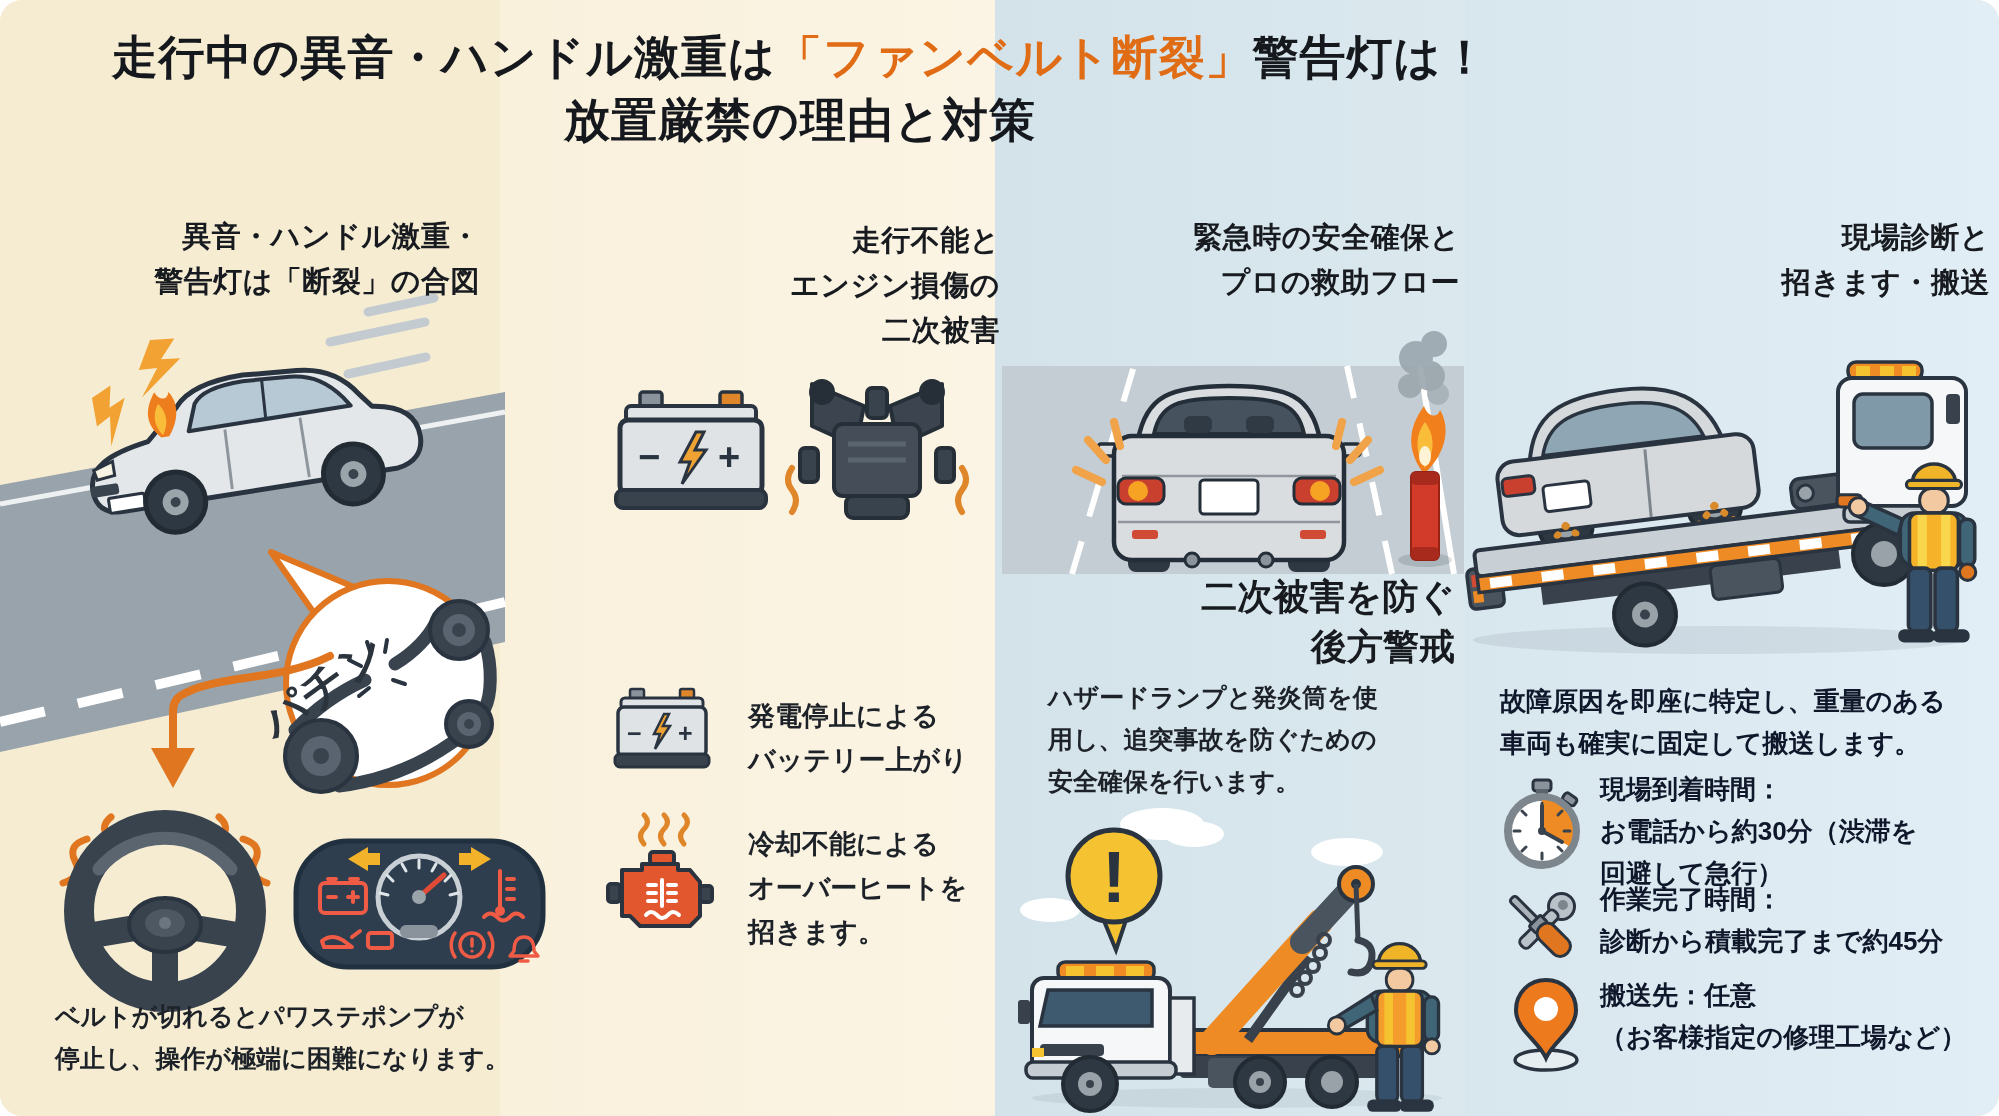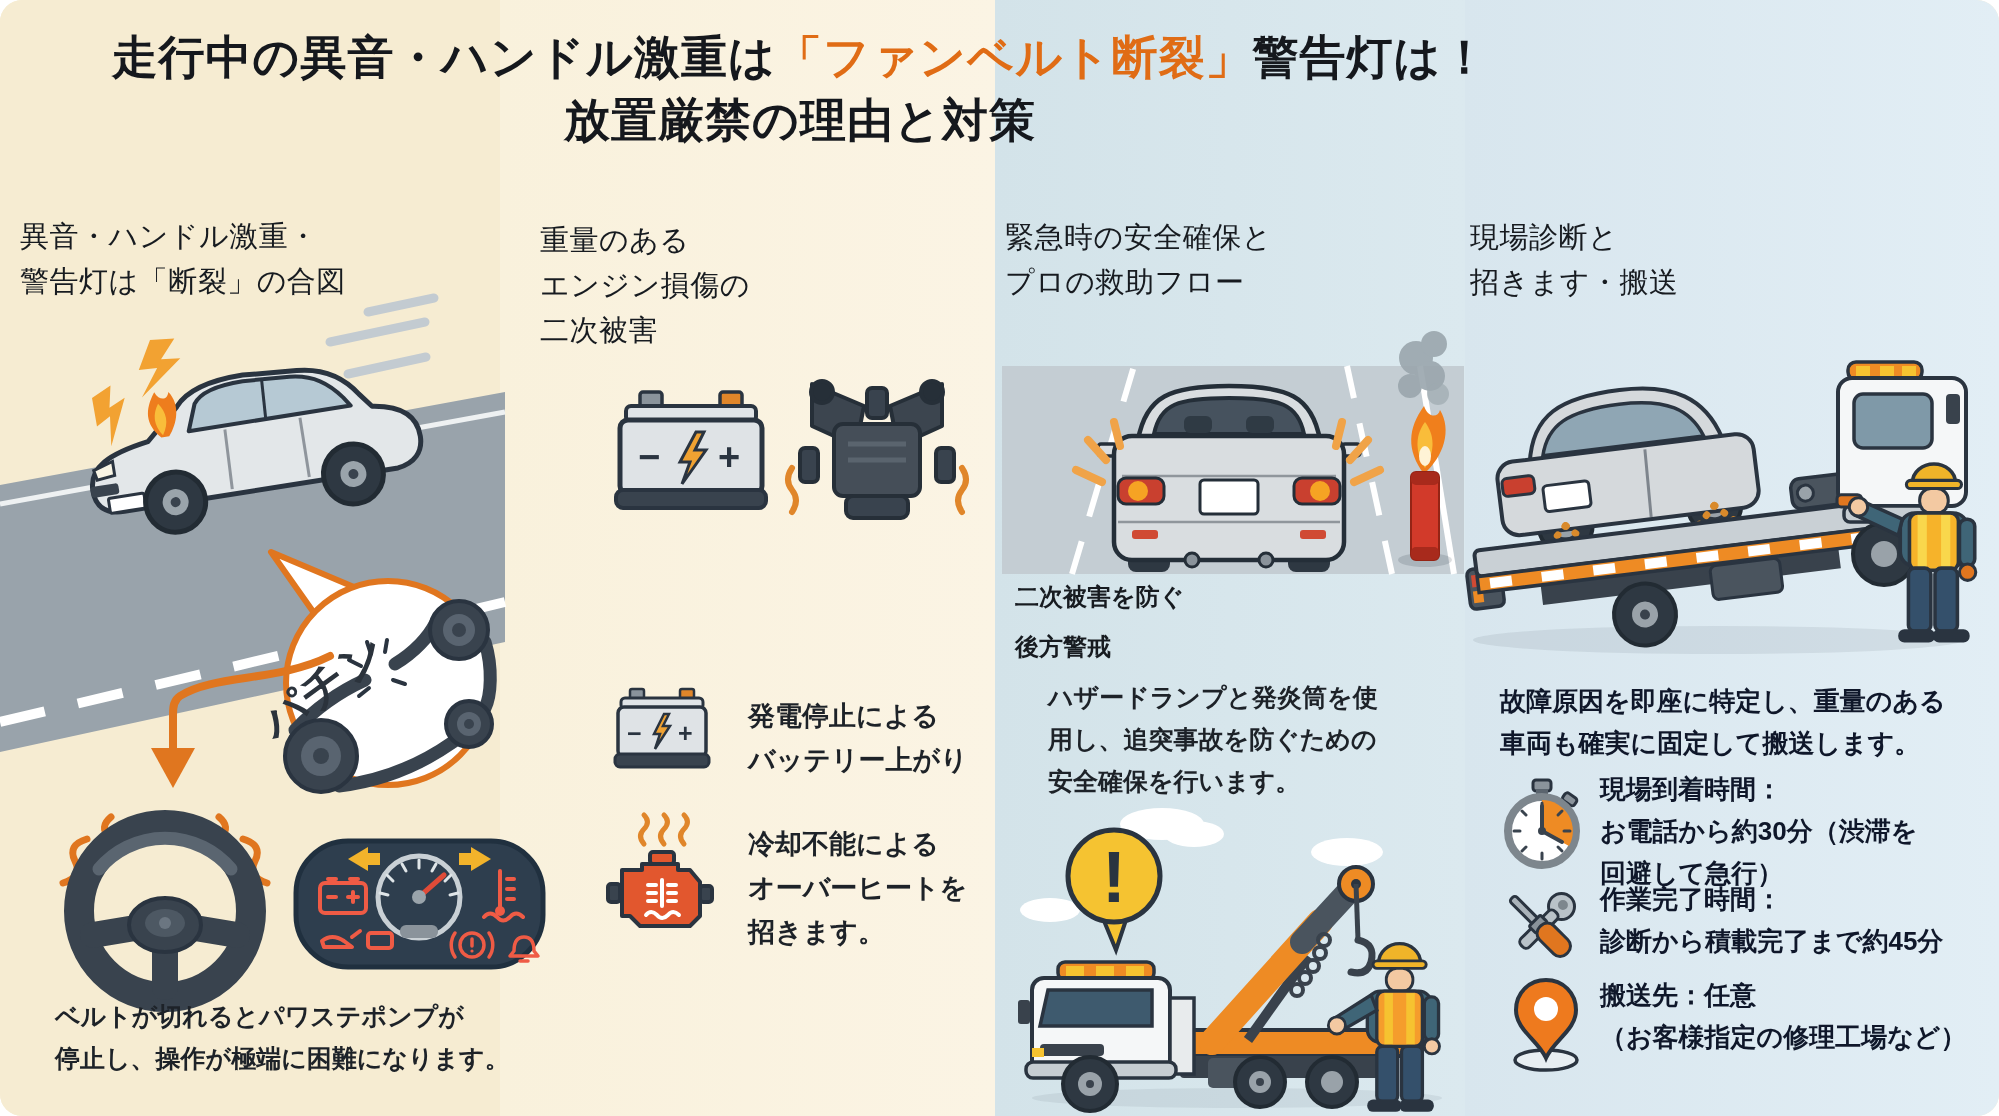--- a/index.html
+++ b/index.html
@@ -5,22 +5,22 @@
   *{margin:0;padding:0;box-sizing:border-box}
   body{background:#fff;font-family:"Liberation Sans","DejaVu Sans",sans-serif;color:#16191e}
   .canvas{position:relative;width:1999px;height:1116px;overflow:hidden;border-radius:22px;background:#f6ecd2}
   .band{position:absolute;top:0;bottom:0}
   .b1{left:0;width:500px;background:#f6ecd2}
   .b2{left:500px;width:495px;background:linear-gradient(90deg,#f9f1dc,#fbf4e4)}
   .b3{left:995px;width:470px;background:linear-gradient(90deg,#d3e3e9,#dbe9ef)}
   .b4{left:1465px;width:534px;background:linear-gradient(90deg,#d8e6ee,#e2eef5)}
   .ttl{position:absolute;left:0;top:26px;width:1600px;text-align:center;font-weight:900;color:#15181d;font-size:46px;line-height:63px;letter-spacing:1px;z-index:5}
   .hl{color:#e06c15}
-  .hd{position:absolute;font-weight:400;color:#171b20;text-align:left;font-size:29px;line-height:45px;letter-spacing:.5px;z-index:4}
-  .sub{position:absolute;font-weight:900;color:#171b20;text-align:left;font-size:24px;line-height:50px;z-index:4}
+  .hd{position:absolute;font-weight:700;color:#171b20;text-align:right;font-size:29px;line-height:45px;letter-spacing:.5px;z-index:4}
+  .sub{position:absolute;font-weight:900;color:#171b20;text-align:right;font-size:36px;line-height:50px;z-index:4}
   .body-t{position:absolute;font-weight:700;color:#1d2228;font-size:25px;line-height:42px;z-index:4}
   .row-t{position:absolute;font-weight:800;color:#1d2228;font-size:27px;line-height:44px;z-index:4}
   .li-t{position:absolute;font-weight:700;color:#0f172a;font-size:26px;line-height:42px;z-index:4}
   .bl{display:block}
   svg{position:absolute;overflow:visible;z-index:3;font-family:inherit}
   .ln{fill:none;stroke-linecap:round;stroke-linejoin:round}
   .sh{stroke-linecap:round;stroke-linejoin:round}
 </style>
 </head>
 <body>
@@ -184,21 +184,21 @@
       <line x1="228" y1="128" x2="236" y2="128"></line>
     </g>
   </svg>
 
   <p class="body-t" style="left:55px;top:995px">
     <span class="bl">ベルトが切れるとパワステポンプが</span>
     <span class="bl">停止し、操作が極端に困難になります。</span>
   </p>
 
   <h2 class="hd" style="left:540px;top:218px;width:460px">
-    <span class="bl">重量のある</span>
+    <span class="bl">走行不能と</span>
     <span class="bl">エンジン損傷の</span>
     <span class="bl">二次被害</span>
   </h2>
 
   <svg style="left:610px;top:388px" width="162" height="132" viewBox="0 0 162 132">
     <rect x="30" y="4" width="22" height="16" rx="3" fill="#8a939b" stroke="#2a3440" stroke-width="3.5"></rect>
     <rect x="110" y="4" width="22" height="16" rx="3" fill="#e0862a" stroke="#2a3440" stroke-width="3.5"></rect>
     <rect x="16" y="18" width="130" height="16" rx="5" fill="#e0e4e7" stroke="#2a3440" stroke-width="4"></rect>
     <rect x="10" y="32" width="142" height="74" rx="8" fill="#dfe3e6" stroke="#2a3440" stroke-width="5"></rect>
     <rect x="6" y="102" width="150" height="18" rx="7" fill="#39434e" stroke="#2a3440" stroke-width="4"></rect>

